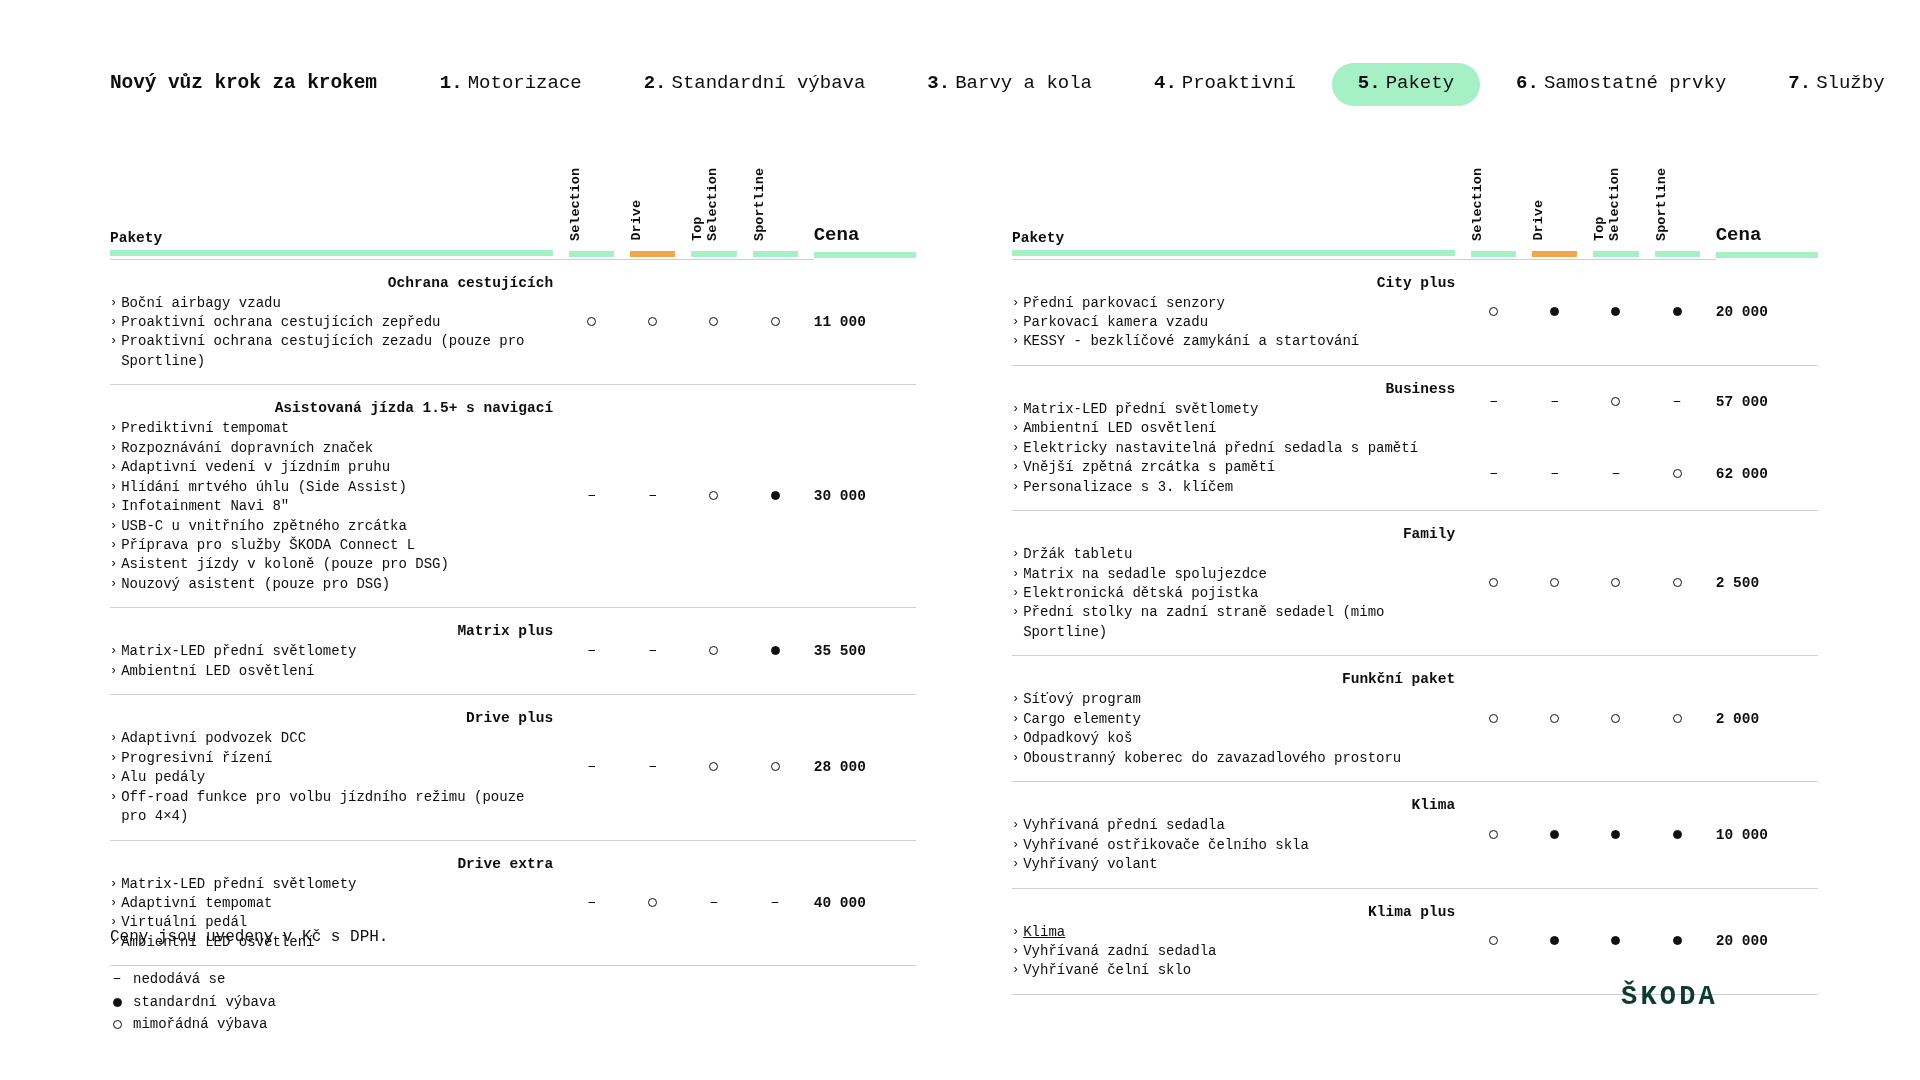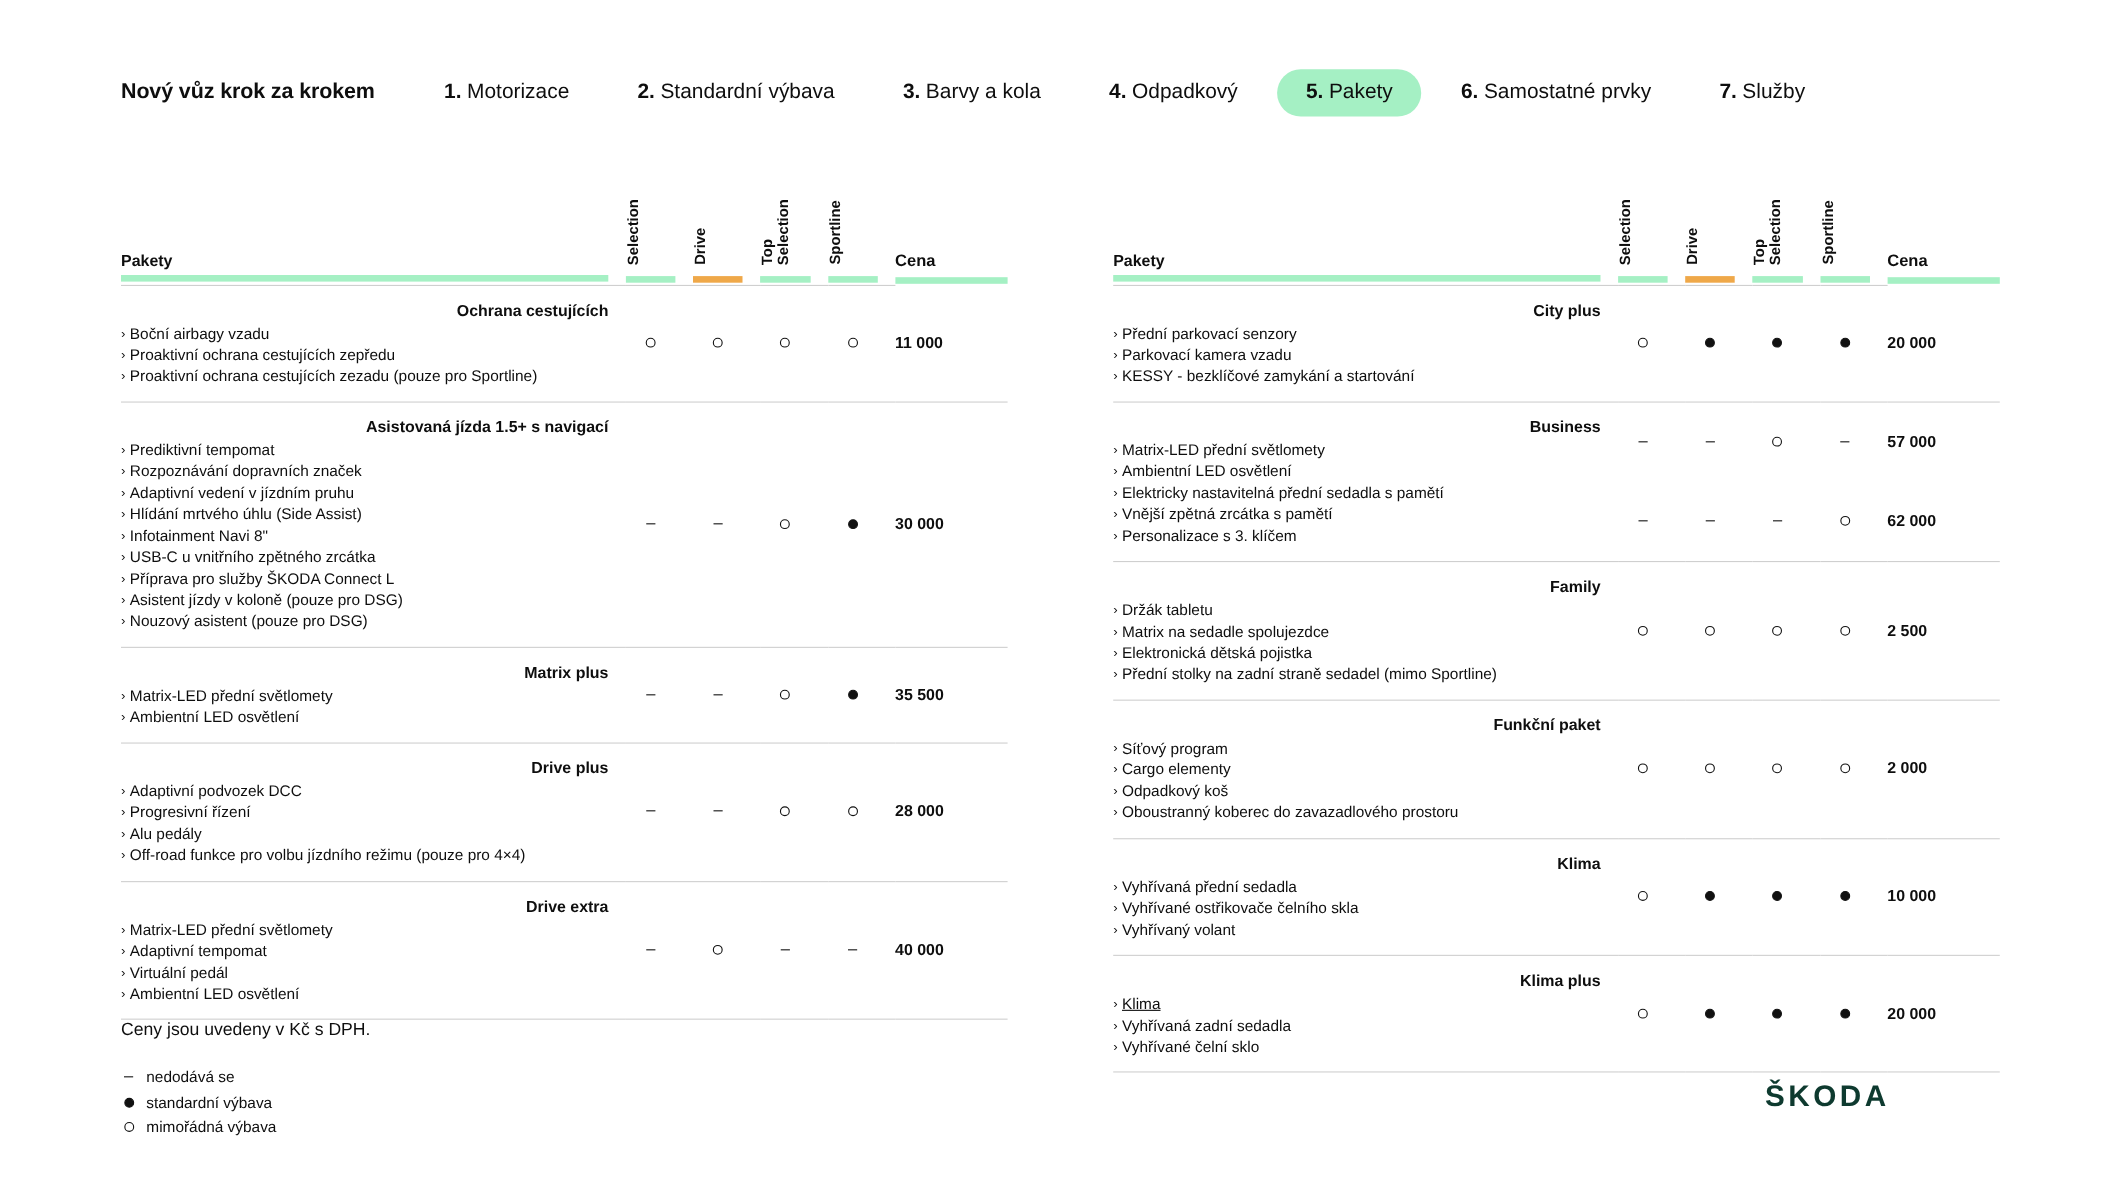--- a/index.html
+++ b/index.html
@@ -6,21 +6,21 @@
   * { box-sizing: border-box; }
   html, body {
     margin: 0; padding: 0;
     width: 1920px; height: 1080px;
     background: #ffffff;
     font-family: "Liberation Sans", sans-serif;
     color: #0e0e0e;
     overflow: hidden;
   }
 
-  .page { position: relative; width: 1828px; height: 1080px; }
+  .page { position: relative; width: 1828px; height: 1080px; font-family: Liberation Mono, monospace; }
 
   
   .topnav {
     position: absolute;
     left: 110px; top: 72px;
     display: flex;
     align-items: center;
     gap: 0;
   }
   .nav-title {
@@ -94,21 +94,21 @@
     vertical-align: bottom;
     text-align: left;
     padding: 0 0 4px 0;
     font-size: 14.5px;
     font-weight: 700;
   }
   th.pricehead {
     vertical-align: bottom;
     text-align: left;
     padding: 0 0 4px 0;
-    font-size: 15px;
+    font-size: 19px;
     font-weight: 700;
   }
 
   
   tr.rulerow td { padding: 0; height: 9px; }
   .rule      { height: 6px; background: #a5f0c4; }
   td.sp .rule { margin-right: 16px; }
   td.nm .rule { margin-right: 16px; }
 
   
@@ -212,21 +212,21 @@
         <div class="nav-item">
           <span class="num">2.</span>
           <span class="lbl">Standardní výbava</span>
         </div>
         <div class="nav-item">
           <span class="num">3.</span>
           <span class="lbl">Barvy a kola</span>
         </div>
         <div class="nav-item">
           <span class="num">4.</span>
-          <span class="lbl">Odpadkový</span>
+          <span class="lbl">Proaktivní</span>
         </div>
         <div class="nav-item active">
           <span class="num">5.</span>
           <span class="lbl">Pakety</span>
         </div>
         <div class="nav-item">
           <span class="num">6.</span>
           <span class="lbl">Samostatné prvky</span>
         </div>
         <div class="nav-item">

